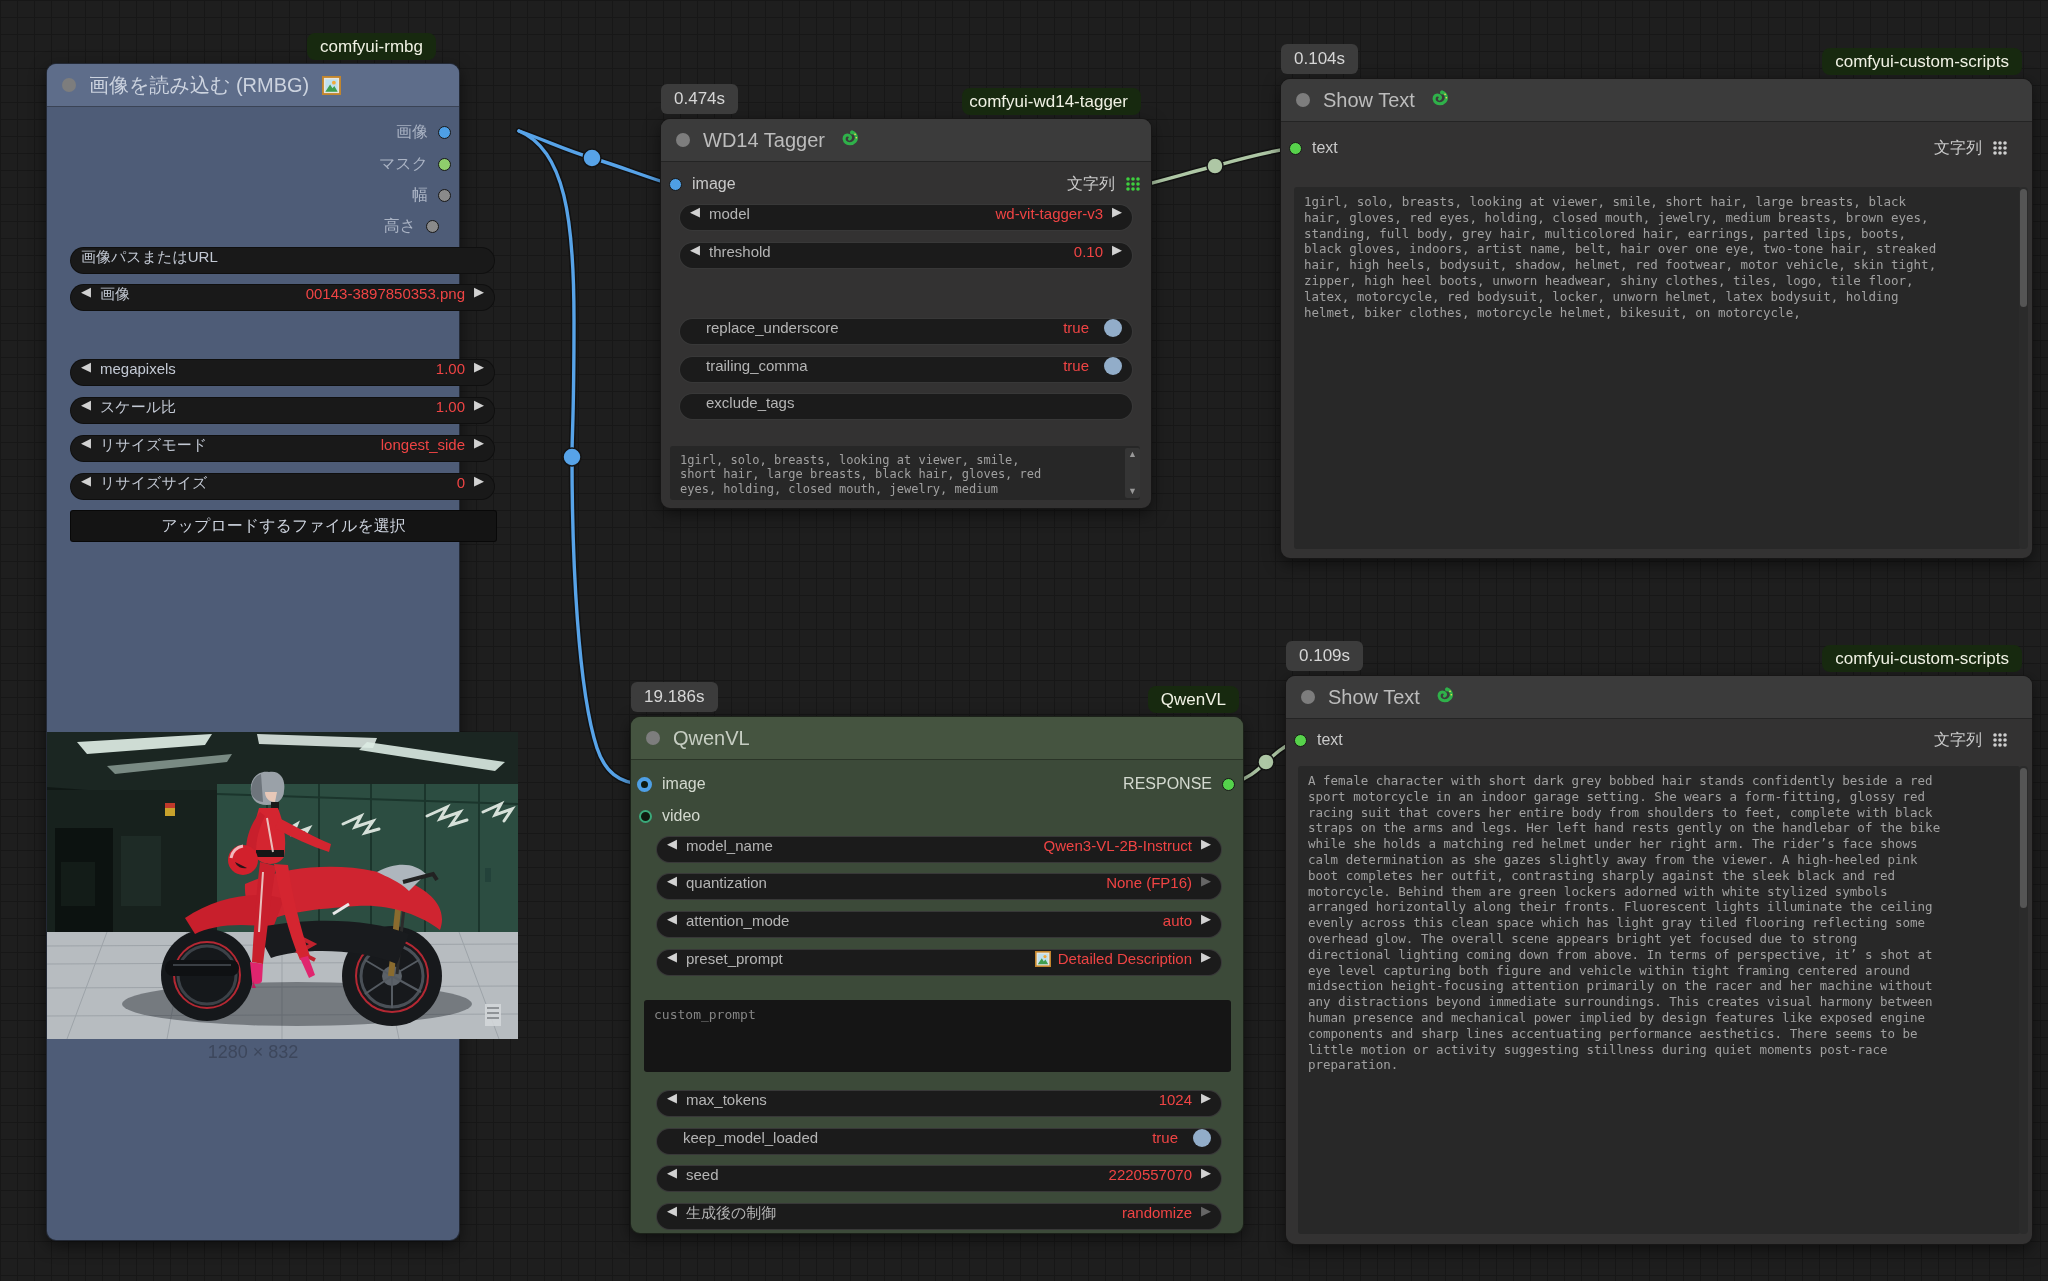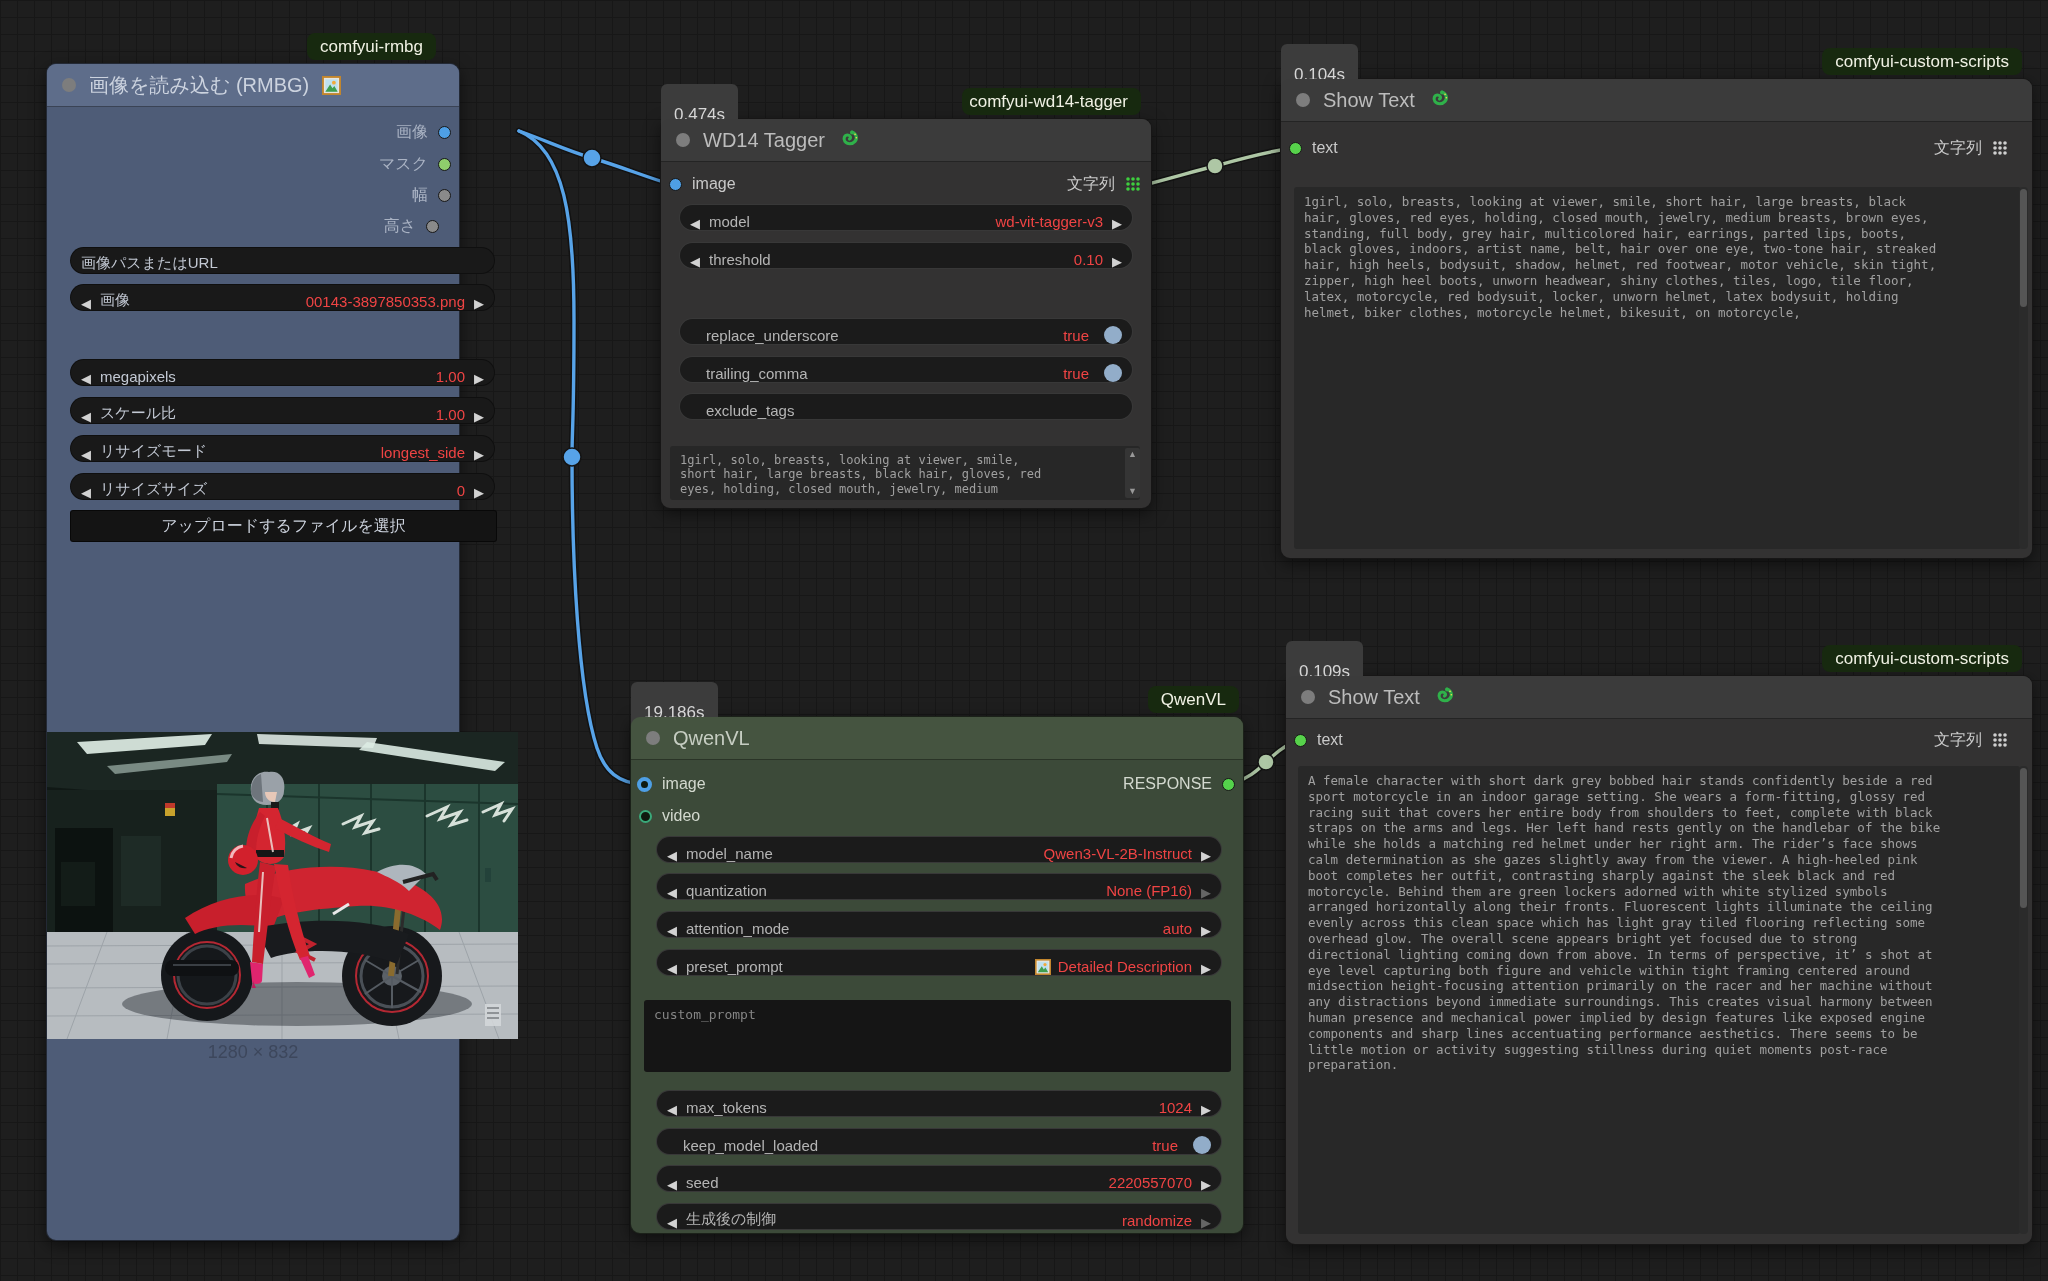--- a/index.html
+++ b/index.html
@@ -12,30 +12,30 @@
     background-size:17px 17px;}
   #links{position:absolute;left:0;top:0;z-index:1;}
   .node{position:absolute;z-index:2;border-radius:10px;border:1px solid rgba(0,0,0,.55);
         box-shadow:0 5px 16px rgba(0,0,0,.5);box-sizing:border-box;}
   .nhead{position:absolute;left:0;top:0;right:0;height:43px;border-radius:9px 9px 0 0;
          display:flex;align-items:center;gap:13px;padding:0 15px;box-sizing:border-box;
          border-bottom:1px solid rgba(0,0,0,.38);}
   .cdot{width:14px;height:14px;border-radius:50%;background:#7d7d7d;flex:0 0 auto;}
   .ntitle{font-size:20px;white-space:nowrap;}
   .badge-time{position:absolute;top:-35px;left:0;height:30px;background:#3c3c3c;border-radius:6px;
-        color:#d6d6d6;font-size:17px;display:flex;align-items:center;padding:16px 13px;}
+        color:#d6d6d6;font-size:17px;display:flex;align-items:center;padding:0 13px;}
   .badge-tag{position:absolute;top:-31px;height:27px;background:#17290f;border-radius:8px;
         color:#f0f1e4;font-size:17px;display:flex;align-items:center;padding:0 13px;white-space:nowrap;}
   .port{position:absolute;display:flex;align-items:center;gap:10px;font-size:16px;height:24px;}
   .plabel{white-space:nowrap;}
   .pdot{width:13px;height:13px;border-radius:50%;border:1.5px solid #181818;box-sizing:border-box;flex:0 0 auto;}
   .pdot.hollow{background:#10190f !important;border:2px solid #3aa97a;}
   .pdot.linked{background:#0f1a10 !important;border:4px solid #4e9fe5;width:15px;height:15px;}
   .pill{position:absolute;height:27px;background:#1b1b1b;border:1px solid rgba(255,255,255,.13);
-        border-radius:14px;display:flex;align-items:flex-end;gap:9px;padding:0 10px;
+        border-radius:14px;display:flex;align-items:flex-start;gap:9px;padding:0 10px;
         box-sizing:border-box;font-size:15px;}
   .wlabel{color:#b5b5b5;white-space:nowrap;}
   .wvalue{margin-left:auto;color:#ef4444;white-space:nowrap;display:flex;align-items:center;gap:7px;}
   .arr{color:#d2d2d2;font-size:13px;line-height:1;flex:0 0 auto;}
   .arr.l::before{content:"◀";}
   .arr.r::before{content:"▶";}
   .arr.dim{color:#666;}
   .toggle-dot{width:18px;height:18px;border-radius:50%;background:#92adc9;margin-left:6px;flex:0 0 auto;}
   .mono{font-family:"DejaVu Sans Mono","Liberation Mono",monospace;}
   .textbox{position:absolute;background:#272727;color:#a0a0a0;font-size:12.5px;line-height:15.8px;

